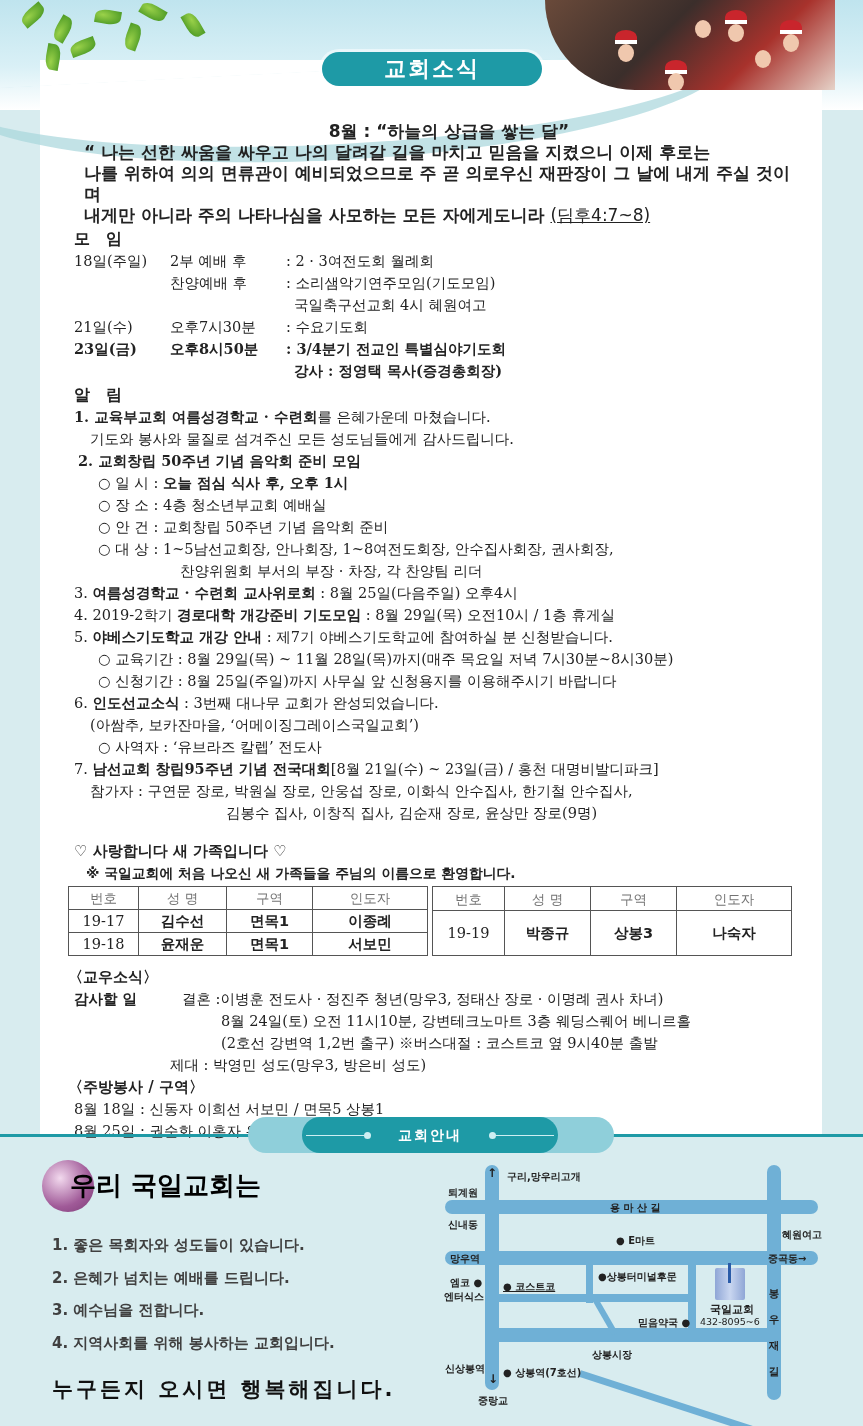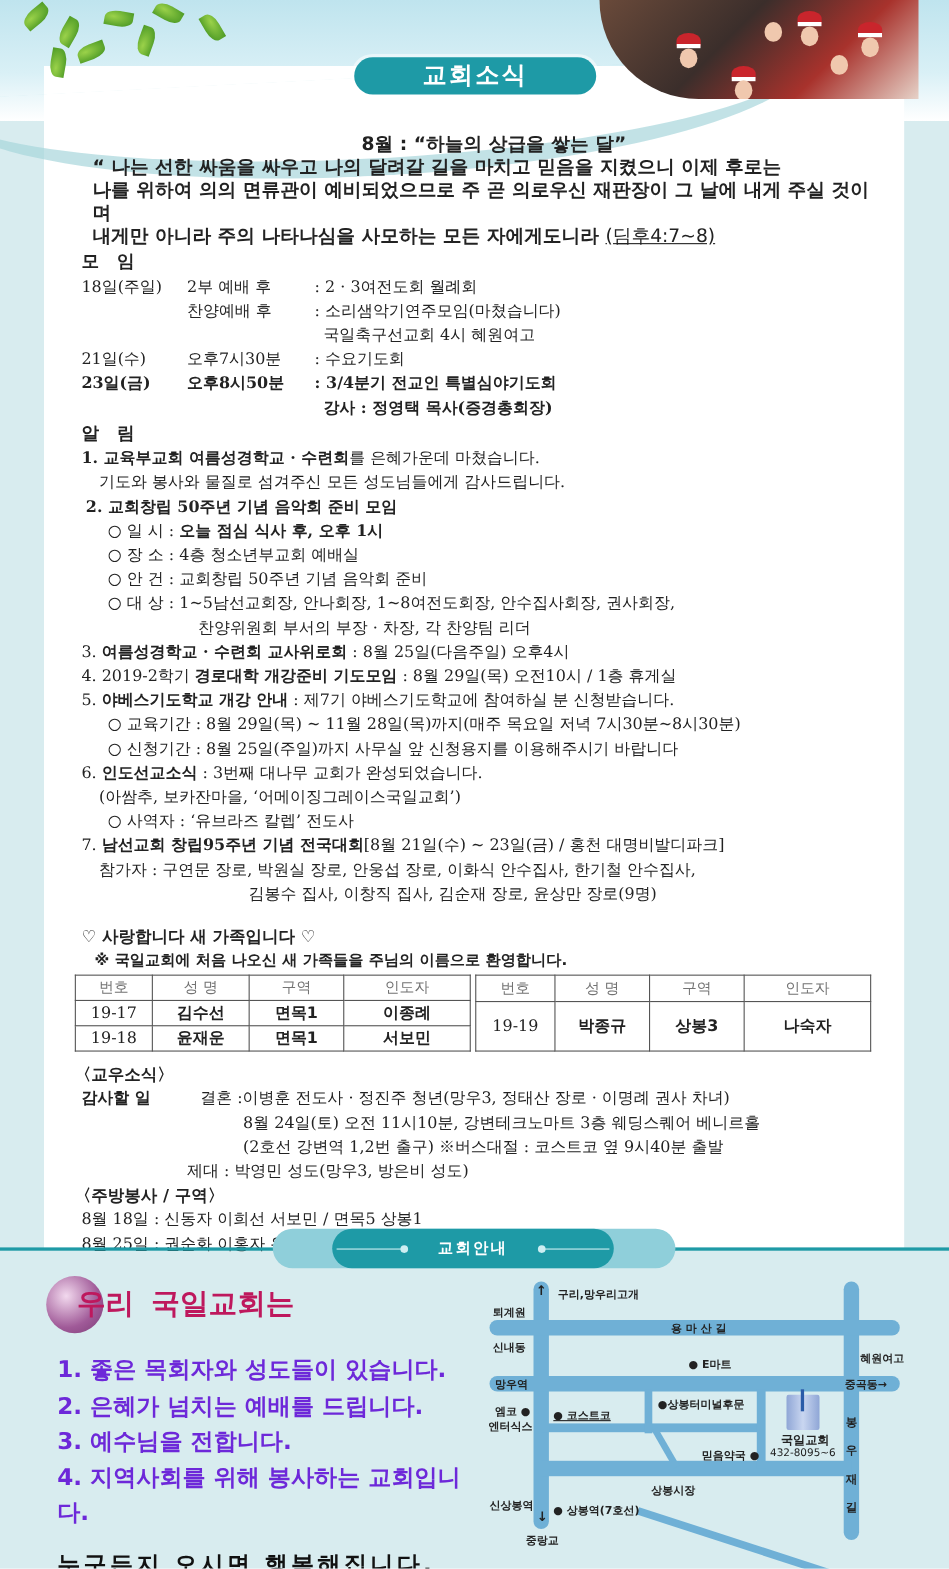--- a/index.html
+++ b/index.html
@@ -12,42 +12,42 @@
   .photo { position: absolute; left: 545px; top: 0; width: 290px; height: 90px; background: linear-gradient(135deg, #6a4a3a 0%, #3b2e2b 40%, #a8322c 70%, #e6d2c8 100%); border-radius: 0 0 0 120px; overflow: hidden; }
   .photo .hat { position: absolute; width: 22px; height: 14px; background: #c9252c; border-radius: 50% 50% 0 0; border-bottom: 4px solid #fff; }
   .photo .face { position: absolute; width: 16px; height: 18px; background: #f0c8ae; border-radius: 50%; }
   .pill { position: absolute; background: #1e9aa6; color: #fff; border-radius: 24px; font-family: "DejaVu Sans", "Liberation Sans", sans-serif; text-align: center; font-weight: bold; letter-spacing: 2px; }
   .pill-top { left: 322px; top: 52px; width: 220px; height: 34px; line-height: 34px; font-size: 22px; box-shadow: 0 0 0 3px rgba(255,255,255,0.5); }
   .content { position: absolute; left: 74px; top: 100px; width: 730px; font-size: 14.5px; line-height: 22px; }
   .sans { font-family: "DejaVu Sans", "Liberation Sans", sans-serif; }
   .month-title { text-align: center; font-size: 17px; font-weight: bold; font-family: "DejaVu Sans", "Liberation Sans", sans-serif; margin-left: 20px; }
   .verse { text-align: left; font-family: "DejaVu Sans", "Liberation Sans", sans-serif; font-size: 17px; font-weight: bold; line-height: 21px; margin-left: 10px; }
   .verse .ref { font-weight: normal; text-decoration: underline; }
-  .sec-title { font-family: Liberation Sans, sans-serif; font-weight: bold; font-size: 16px; letter-spacing: 6px; margin-top: 2px; }
+  .sec-title { font-family: Liberation Serif, serif; font-weight: bold; font-size: 16px; letter-spacing: 6px; margin-top: 2px; }
   .row { display: flex; }
   .c-date { width: 96px; }
   .c-time { width: 116px; }
   .c-desc { flex: 1; }
   .b { font-weight: bold; }
   .ind1 { padding-left: 16px; }
   .ind2 { padding-left: 24px; }
   .ind3 { padding-left: 106px; }
   .ind4 { padding-left: 152px; }
   table.nf { border-collapse: collapse; font-size: 14.5px; }
   table.nf td { border: 1px solid #555; text-align: center; height: 21px; padding: 0 4px; }
   table.nf .h td { font-weight: normal; color: #737373; font-family: "DejaVu Sans", "Liberation Sans", sans-serif; font-size: 13.5px; }
   .bottom-line { position: absolute; left: 0; top: 1134px; width: 863px; height: 3px; background: #1e9aa6; }
   .pill-bottom-wrap { position: absolute; left: 248px; top: 1117px; width: 366px; height: 36px; background: #8fcfda; border-radius: 18px; }
   .pill-bottom { left: 302px; top: 1117px; width: 256px; height: 36px; line-height: 36px; font-size: 14px; }
   .pill-bottom .dot { position: absolute; top: 15px; width: 7px; height: 7px; background: #cdeef2; border-radius: 50%; }
   .pill-bottom .ln { position: absolute; top: 18px; height: 1px; background: #cdeef2; }
   .about { position: absolute; left: 52px; top: 1160px; width: 380px; font-family: "DejaVu Sans", "Liberation Sans", sans-serif; }
   .about .ball { position: absolute; left: -10px; top: 0px; width: 52px; height: 52px; border-radius: 50%; background: radial-gradient(circle at 35% 35%, #f2d9ee, #a05a98 60%, #7a3b76); }
-  .about-title { position: relative; font-size: 26px; font-weight: bold; color: #be185d; padding-left: 18px; padding-top: 8px; font-family: Liberation Mono, monospace; }
-  .about-list { margin-top: 26px; font-size: 21px; font-weight: bold; line-height: 32.5px; color: #6d28d9; }
+  .about-title { position: relative; font-size: 26px; font-weight: bold; color: #000000; padding-left: 18px; padding-top: 8px; }
+  .about-list { margin-top: 26px; font-size: 15px; font-weight: bold; line-height: 32.5px; color: #404040; }
   .about-slogan { margin-top: 16px; font-size: 21px; font-weight: bold; letter-spacing: 3px; color: #111; }
   .map { position: absolute; left: 430px; top: 1150px; width: 433px; height: 276px; font-family: "DejaVu Sans", "Liberation Sans", sans-serif; }
   .road { position: absolute; background: #6fb0d6; border-radius: 7px; }
   .mlabel { position: absolute; font-size: 10px; font-weight: bold; color: #222; white-space: nowrap; }
   .vlabel { position: absolute; font-size: 10.5px; font-weight: bold; color: #222; width: 12px; line-height: 26px; text-align: center; }
 </style>
 </head>
 <body>
 
 <div class="header-bg"></div>
@@ -91,21 +91,21 @@
   <div class="sec-title">모 임</div>
   <div>
     <div class="row">
         <span class="c-date">18일(주일)</span>
         <span class="c-time">2부 예배 후</span>
         <span class="c-desc">: 2 · 3여전도회 월례회</span>
       </div>
     <div class="row">
         <span class="c-date"></span>
         <span class="c-time">찬양예배 후</span>
-        <span class="c-desc">: 소리샘악기연주모임(마쳤습니다)</span>
+        <span class="c-desc">: 소리샘악기연주모임(기도모임)</span>
       </div>
     <div class="row">
         <span class="c-date"></span>
         <span class="c-time"></span>
         <span class="c-desc" style="padding-left:8px">국일축구선교회 4시 혜원여고</span>
       </div>
     <div class="row">
         <span class="c-date">21일(수)</span>
         <span class="c-time">오후7시30분</span>
         <span class="c-desc">: 수요기도회</span>
@@ -239,21 +239,21 @@
   <div class="road" style="left:156px;top:113px;width:7px;height:40px;border-radius:0"></div>
   <div class="road" style="left:258px;top:113px;width:8px;height:72px;border-radius:0"></div>
   <div class="road" style="left:150px;top:220px;width:200px;height:7px;border-radius:0;transform:rotate(18deg);transform-origin:left center"></div>
   <div class="road" style="left:165px;top:146px;width:40px;height:6px;border-radius:0;transform:rotate(60deg);transform-origin:left center"></div>
 
   <div class="mlabel" style="left:57px;top:16px;font-size:12px">↑</div>
   <div class="mlabel" style="left:77px;top:20px">구리,망우리고개</div>
   <div class="mlabel" style="left:18px;top:36px">퇴계원</div>
   <div class="mlabel" style="left:180px;top:51px">용 마 산 길</div>
   <div class="mlabel" style="left:18px;top:68px">신내동</div>
-  <div class="mlabel" style="left:196px;top:84px">● E마트</div>
+  <div class="mlabel" style="left:186px;top:84px">● E마트</div>
   <div class="mlabel" style="left:352px;top:78px">혜원여고</div>
   <div class="mlabel" style="left:20px;top:102px">망우역</div>
   <div class="mlabel" style="left:338px;top:102px">중곡동→</div>
   <div class="mlabel" style="left:20px;top:126px">엠코 ●</div>
   <div class="mlabel" style="left:14px;top:140px">엔터식스</div>
   <div class="mlabel" style="left:73px;top:130px;text-decoration:underline">● 코스트코</div>
   <div class="mlabel" style="left:168px;top:120px">●상봉터미널후문</div>
   <div style="position:absolute;left:285px;top:118px;width:30px;height:32px;background:linear-gradient(90deg,#8fa6d6,#c9d6f0,#8fa6d6);border-radius:2px">
     <div style="position:absolute;left:13px;top:-5px;width:3px;height:20px;background:#2a5ba8"></div>
   </div>

